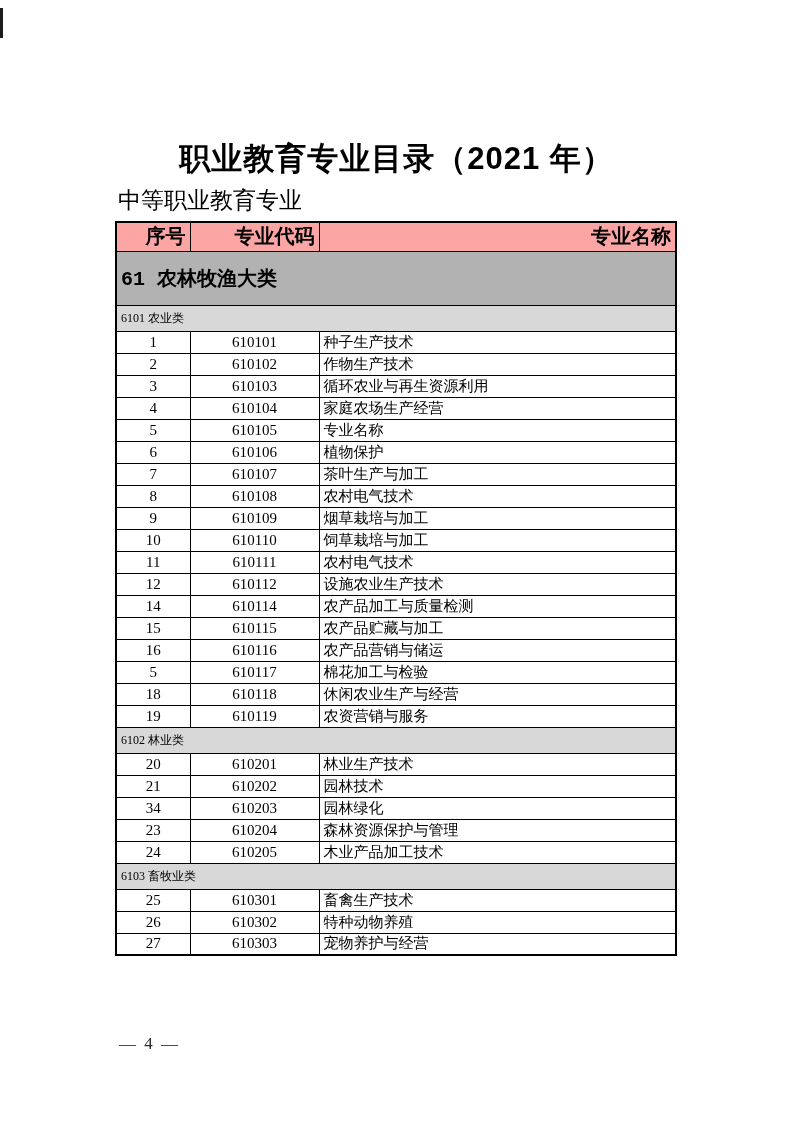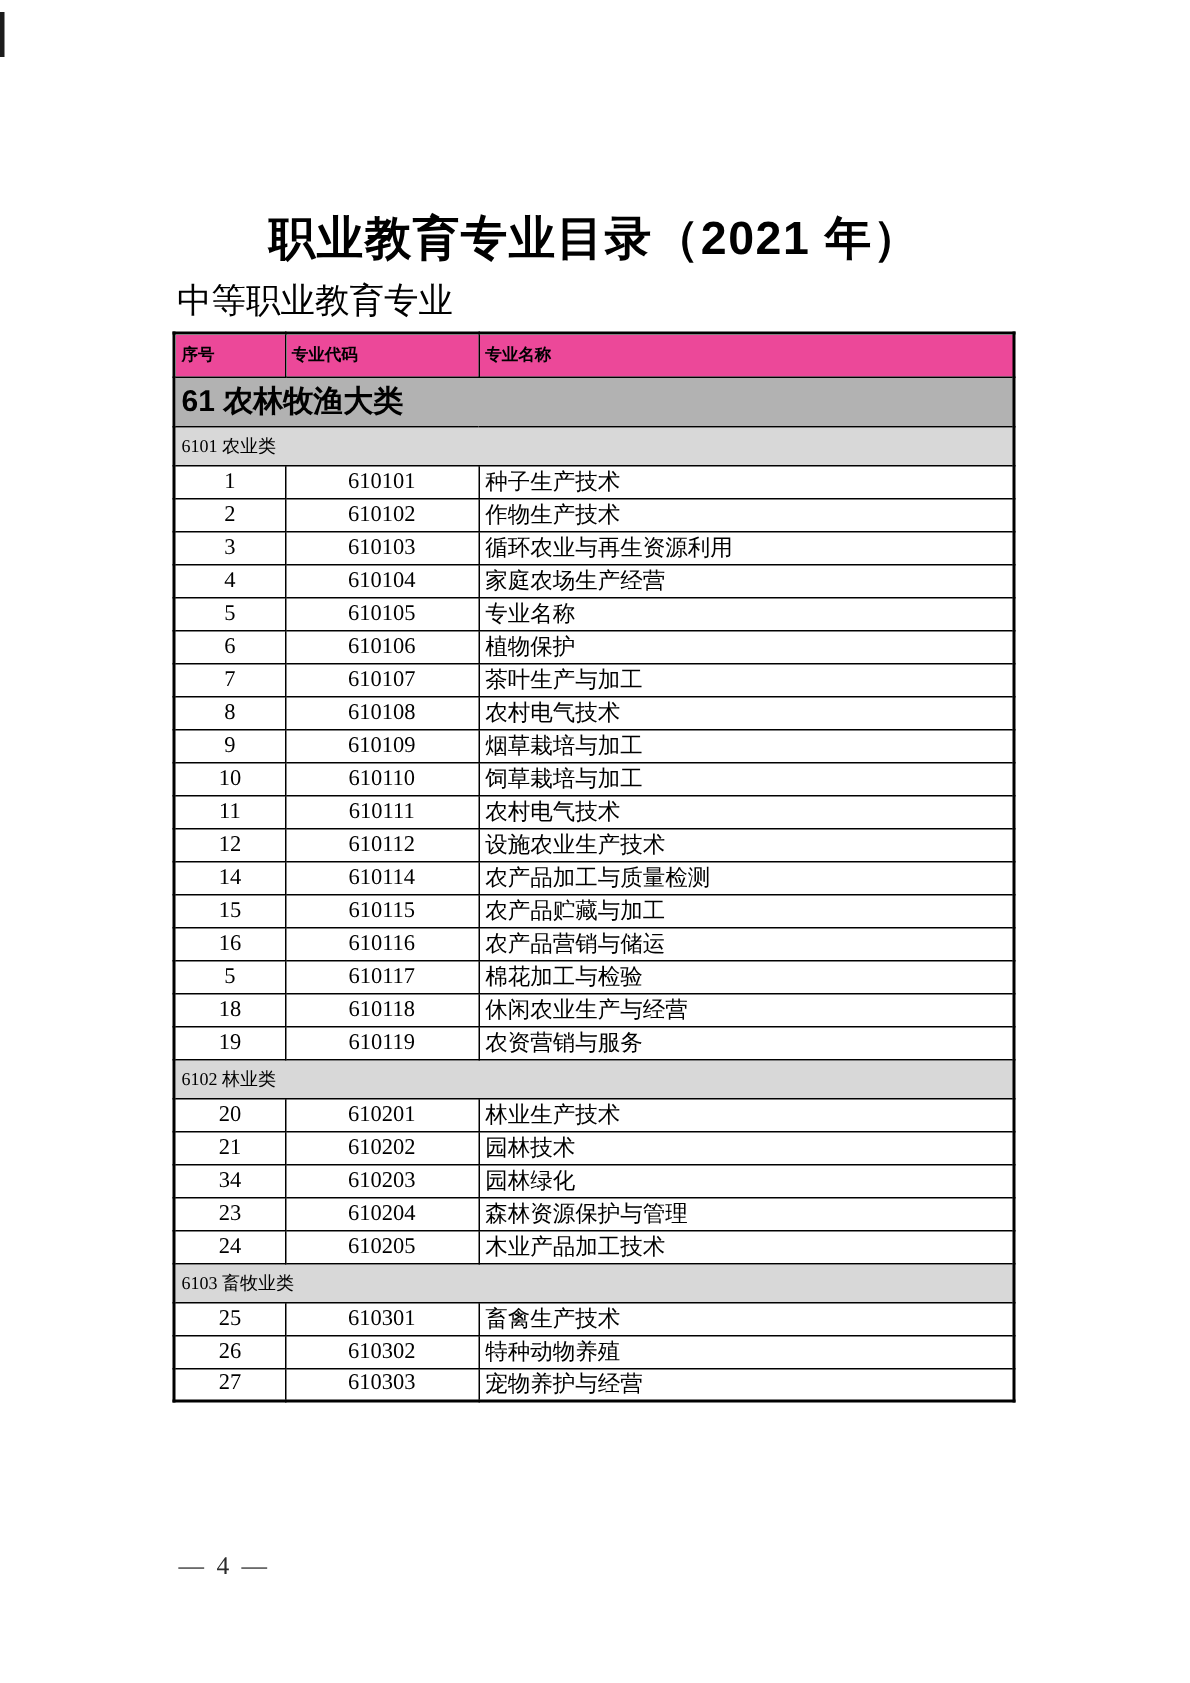--- a/index.html
+++ b/index.html
@@ -49,29 +49,29 @@
   table.catalog th, table.catalog td {
     border: 1px solid #000;
     padding: 0 4px;
     overflow: hidden;
     white-space: nowrap;
   }
   thead th {
     height: 29px;
     font-family: "Liberation Sans", sans-serif;
     font-weight: bold;
-    font-size: 11px;
-    text-align: left;
+    font-size: 20px;
+    text-align: right;
     border-bottom: 2px solid #000;
-    background: #ec4899;
+    background: #fca5a5;
   }
   td.major-cell {
-    height: 33px;
+    height: 54px;
     background: var(--major-bg, #b2b2b2);
-    font-family: Liberation Sans, sans-serif;
+    font-family: Liberation Mono, monospace;
     font-weight: bold;
     font-size: 20px;
     text-align: left;
     padding-left: 3px;
     border-top: 2px solid #000;
     border-bottom: 2px solid #000;
   }
   td.minor-cell {
     height: 26px;
     background: var(--minor-bg, #d8d8d8);

